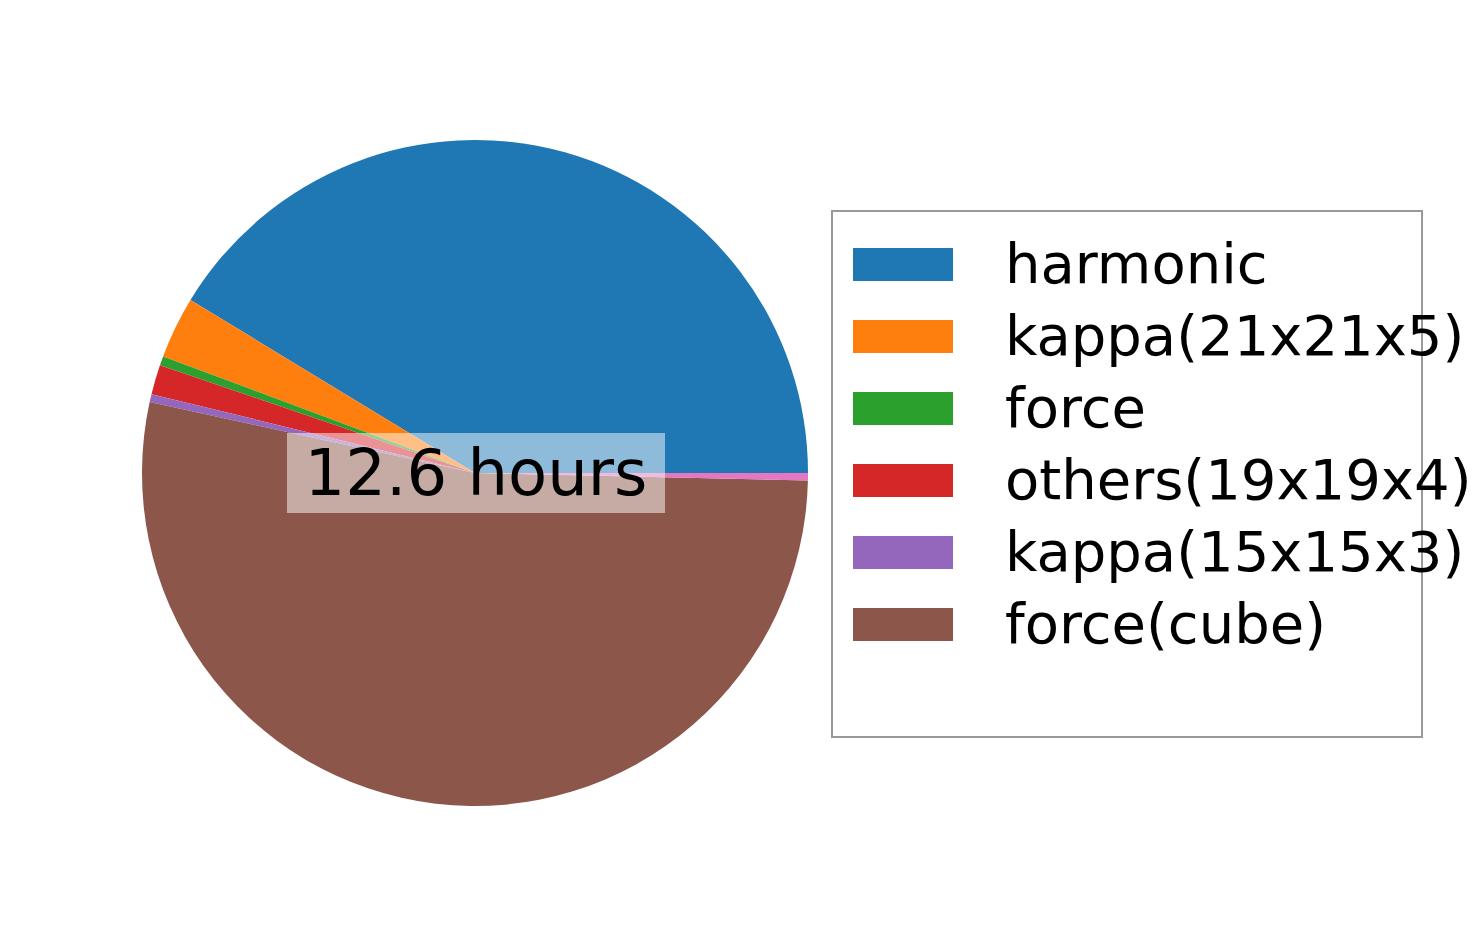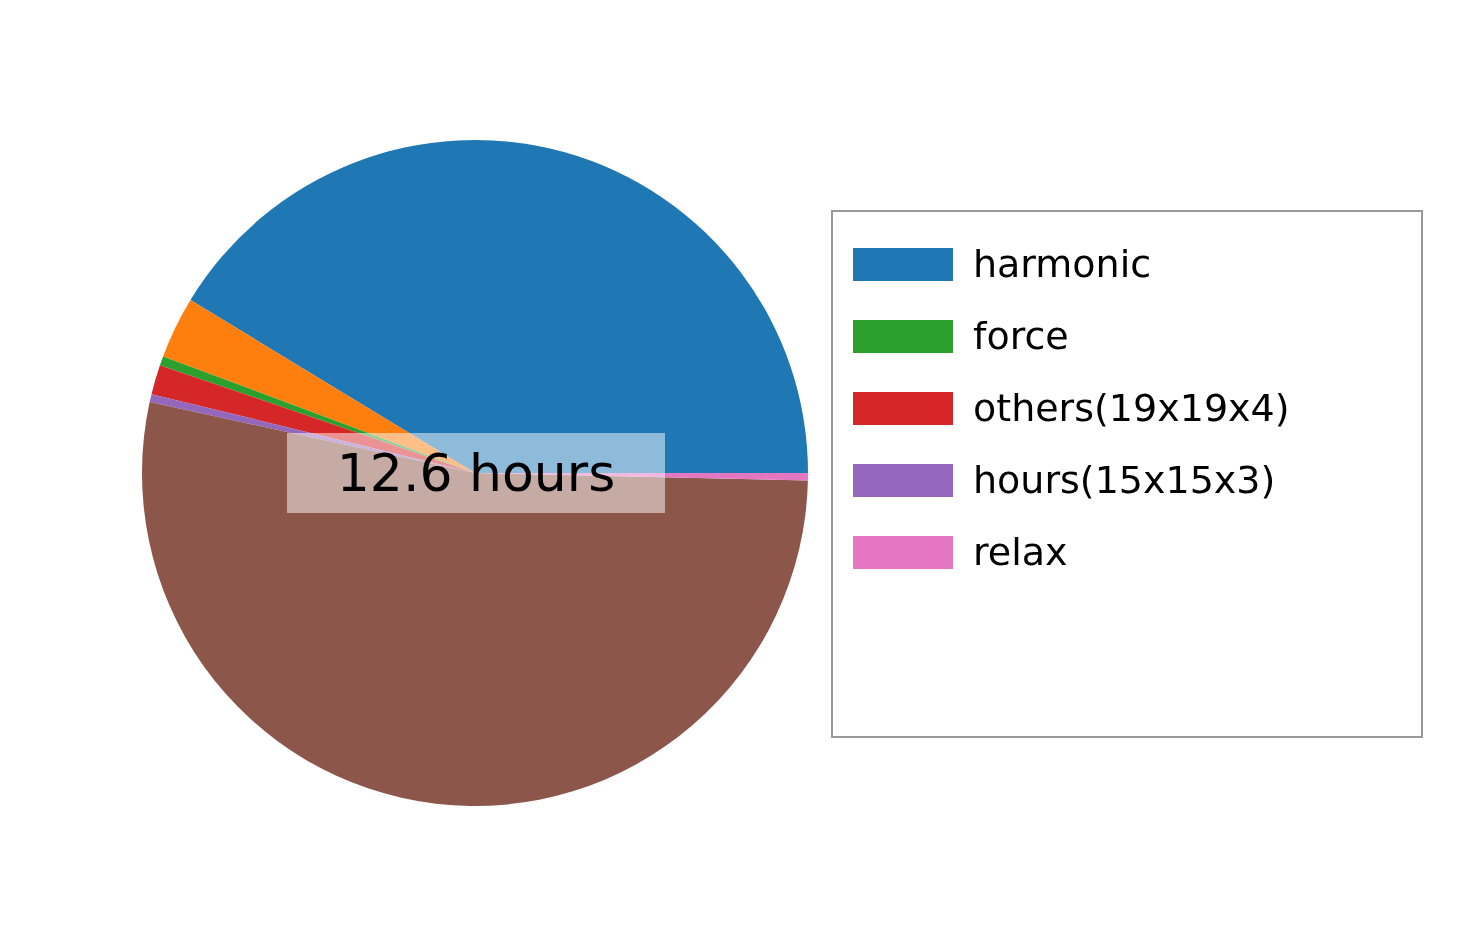--- a/index.html
+++ b/index.html
@@ -48,21 +48,21 @@
     top: 433px;
     width: 378px;
     height: 80px;
     background: rgba(255, 255, 255, 0.5);
     display: flex;
     align-items: center;
     justify-content: center;
     pointer-events: none;
   }
   #center-label-text {
-    font-size: 52px;
+    font-size: 64px;
     line-height: 1;
     color: #000000;
     white-space: nowrap;
     letter-spacing: 0px;
   }
 
   
   #legend {
     position: absolute;
     left: 831px;
@@ -86,22 +86,22 @@
     display: flex;
     align-items: center;
     height: 72px;
   }
   .legend-swatch {
     width: 100px;
     height: 33px;
     flex: 0 0 auto;
   }
   .legend-label {
-    margin-left: 20px;
-    font-size: 38px;
+    margin-left: 52px;
+    font-size: 56px;
     line-height: 1;
     color: #000000;
     white-space: nowrap;
   }
 </style>
 </head>
 <body>
 
 <div id="figure">
 
@@ -123,31 +123,35 @@
     <span id="center-label-text">12.6 hours</span>
   </div>
 
   <div id="legend">
     <div id="legend-items">
         <div class="legend-row">
           <span class="legend-swatch" style="background: rgb(31, 119, 180);"></span>
           <span class="legend-label">harmonic</span>
         </div>
         <div class="legend-row">
+          <span class="legend-swatch" style="background: rgb(255, 127, 14);"></span>
+          <span class="legend-label">kappa(21x21x5)</span>
+        </div>
+        <div class="legend-row">
           <span class="legend-swatch" style="background: rgb(44, 160, 44);"></span>
           <span class="legend-label">force</span>
         </div>
         <div class="legend-row">
           <span class="legend-swatch" style="background: rgb(214, 39, 40);"></span>
           <span class="legend-label">others(19x19x4)</span>
         </div>
         <div class="legend-row">
           <span class="legend-swatch" style="background: rgb(148, 103, 189);"></span>
-          <span class="legend-label">hours(15x15x3)</span>
+          <span class="legend-label">kappa(15x15x3)</span>
         </div>
         <div class="legend-row">
-          <span class="legend-swatch" style="background: rgb(227, 119, 194);"></span>
-          <span class="legend-label">relax</span>
+          <span class="legend-swatch" style="background: rgb(140, 86, 75);"></span>
+          <span class="legend-label">force(cube)</span>
         </div>
       </div>
   </div>
 
 </div>
 
 </body></html>

